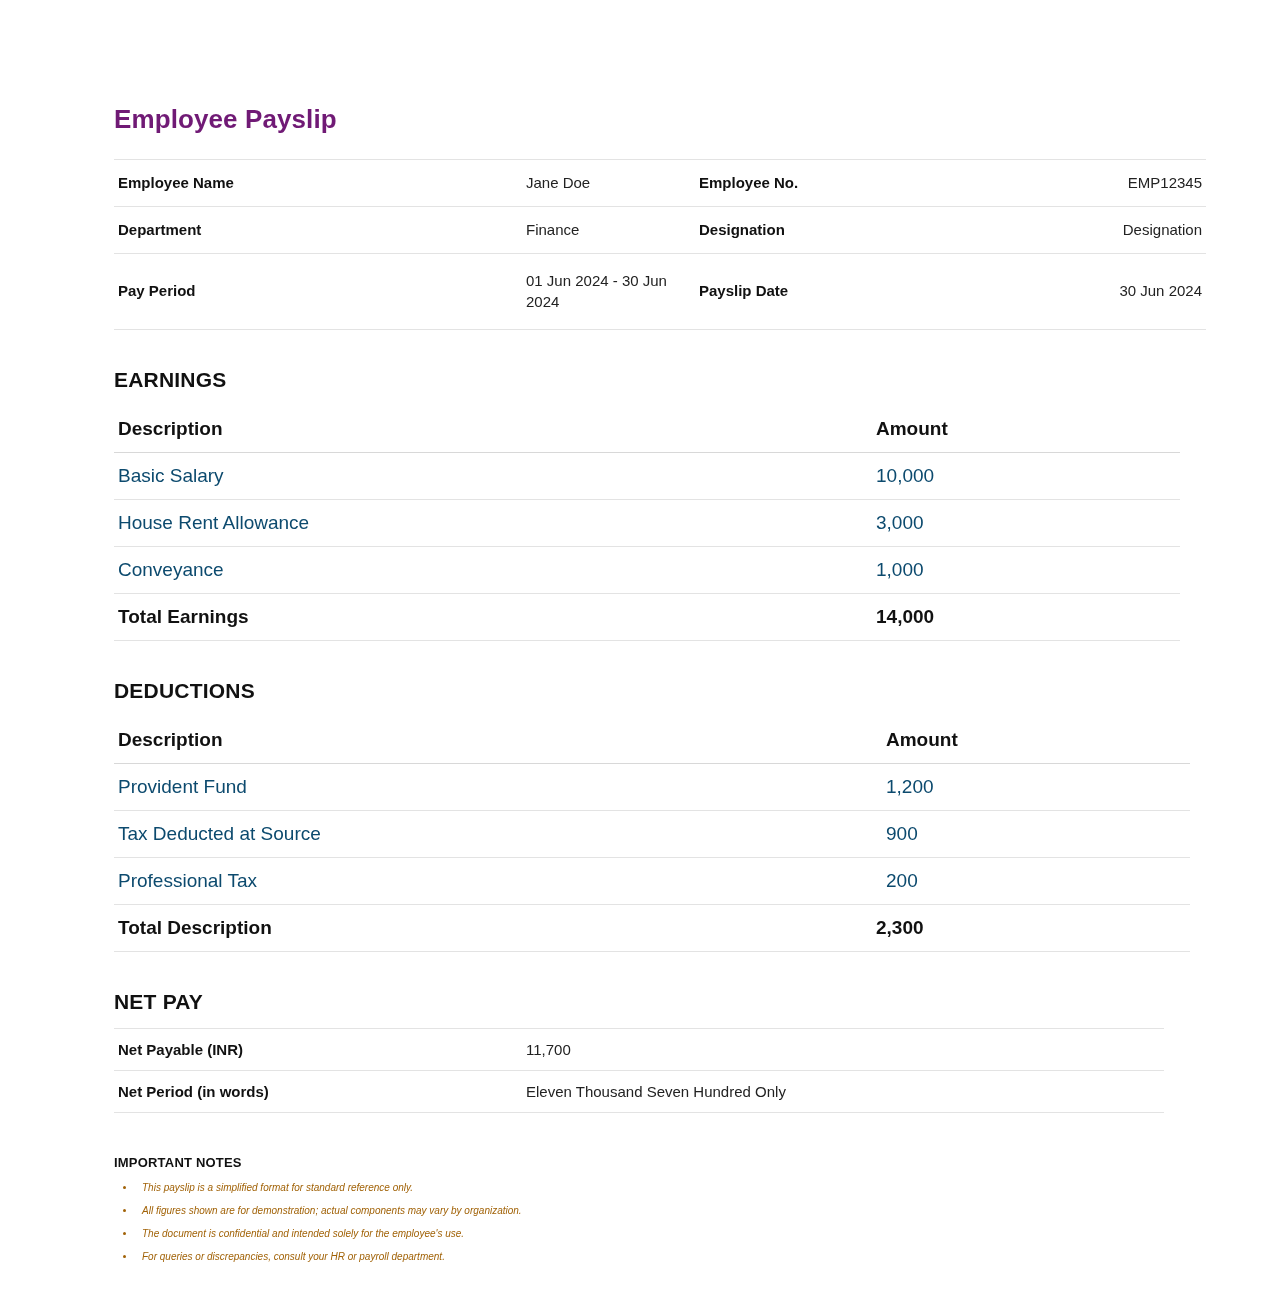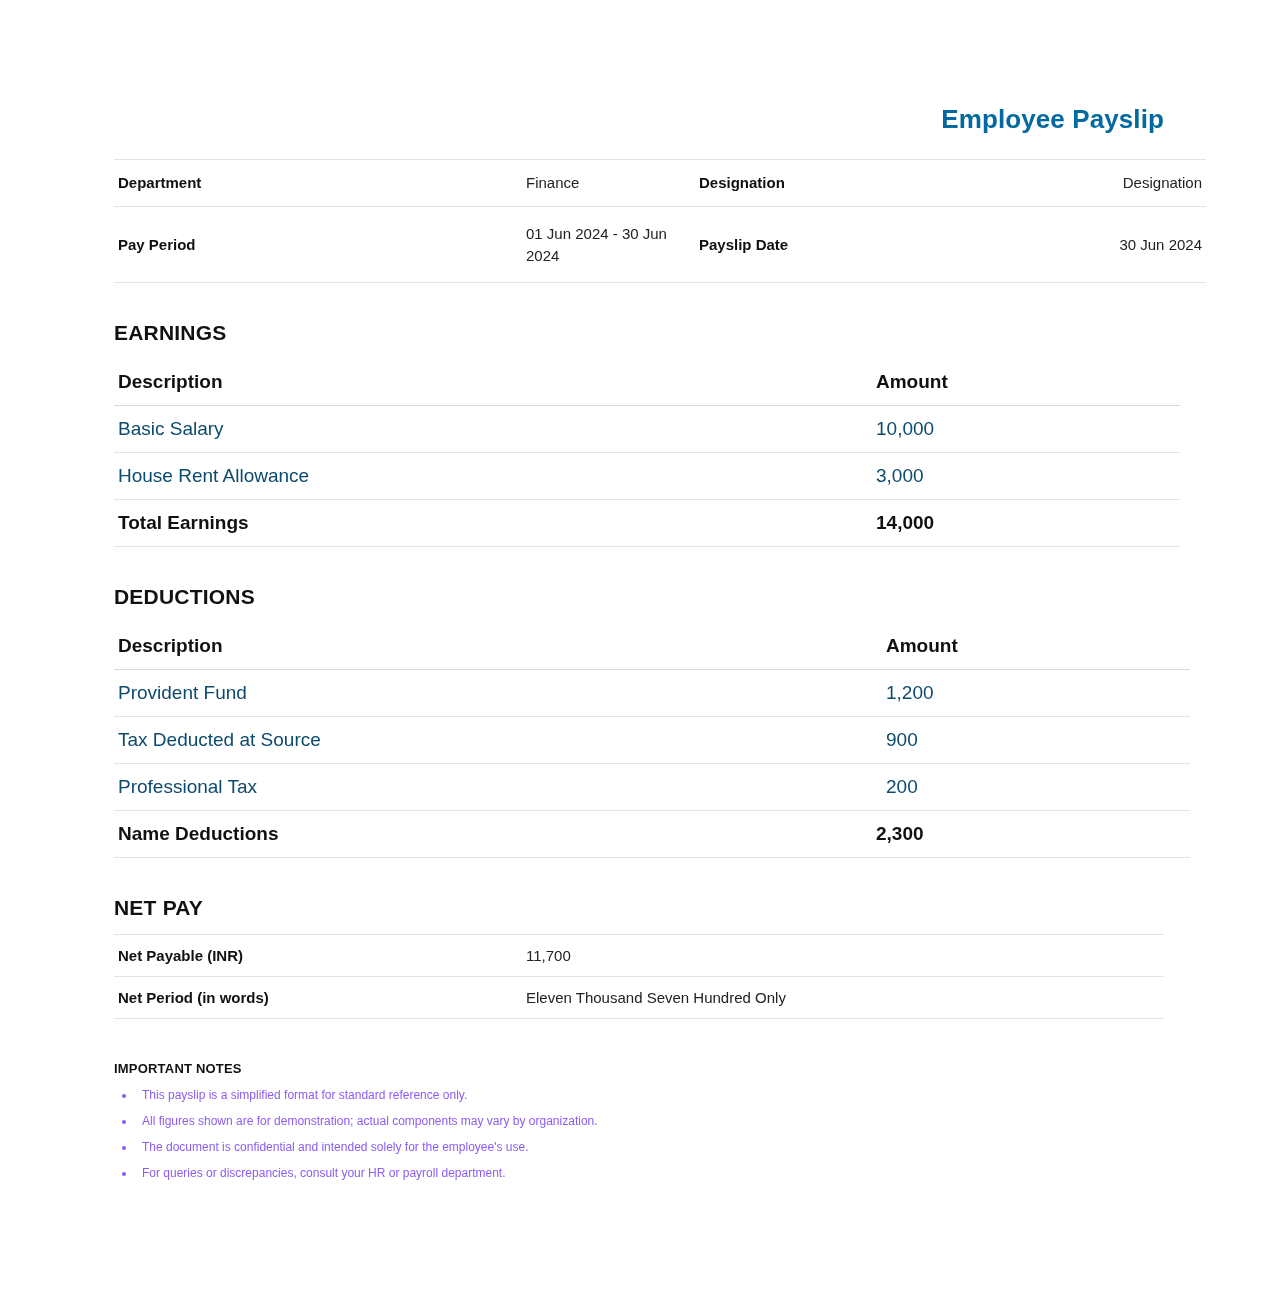--- a/index.html
+++ b/index.html
@@ -16,24 +16,23 @@
   }
   .page {
     width: 1278px;
     min-height: 1300px;
     box-sizing: border-box;
     padding: 104px 114px 40px 114px;
   }
   .doc-title {
     font-size: 26px;
     font-weight: bold;
-    color: #0369a1;
+    color: #701a75;
     margin: 0 0 24px 0;
     letter-spacing: 0.1px;
-    text-align: right;
   }
 
   table {
     border-collapse: collapse;
     width: 1050px;
     table-layout: fixed;
   }
 
   
   .info-table td {
@@ -114,36 +113,43 @@
     color: #111111;
     margin: 42px 0 10px 0;
     letter-spacing: 0.2px;
   }
   ul.notes {
     margin: 0;
     padding-left: 22px;
     list-style: disc;
   }
   ul.notes li {
-    font-size: 12px;
-    color: #8b5cf6;
+    font-size: 10px;
+    color: #a16207;
     margin: 0 0 8px 0;
     line-height: 1.5;
     padding-left: 6px;
+    font-style: italic;
   }
 </style>
 </head>
 <body>
 
 <div class="page">
 
   <h1 class="doc-title">Employee Payslip</h1>
 
   <table class="info-table">
     <tbody>
+      <tr>
+        <td class="info-label">Employee Name</td>
+        <td class="info-value">Jane Doe</td>
+        <td class="info-label2">Employee No.</td>
+        <td class="info-value2">EMP12345</td>
+      </tr>
       <tr>
         <td class="info-label">Department</td>
         <td class="info-value">Finance</td>
         <td class="info-label2">Designation</td>
         <td class="info-value2">Designation</td>
       </tr>
       <tr class="tall">
         <td class="info-label">Pay Period</td>
         <td class="info-value">01 Jun 2024 - 30 Jun 2024</td>
         <td class="info-label2">Payslip Date</td>
@@ -163,20 +169,24 @@
     </thead>
     <tbody>
       <tr>
         <td>Basic Salary</td>
         <td>10,000</td>
       </tr>
       <tr>
         <td>House Rent Allowance</td>
         <td>3,000</td>
       </tr>
+      <tr>
+        <td>Conveyance</td>
+        <td>1,000</td>
+      </tr>
       <tr class="total">
         <td>Total Earnings</td>
         <td>14,000</td>
       </tr>
     </tbody>
   </table>
 
   <div class="section-heading">DEDUCTIONS</div>
 
   <table class="amt-table">
@@ -193,21 +203,21 @@
       </tr>
       <tr>
         <td>Tax Deducted at Source</td>
         <td class="ded-amt">900</td>
       </tr>
       <tr>
         <td>Professional Tax</td>
         <td class="ded-amt">200</td>
       </tr>
       <tr class="total">
-        <td>Name Deductions</td>
+        <td>Total Description</td>
         <td>2,300</td>
       </tr>
     </tbody>
   </table>
 
   <div class="section-heading">NET PAY</div>
 
   <table class="net-table">
     <tbody>
       <tr>

